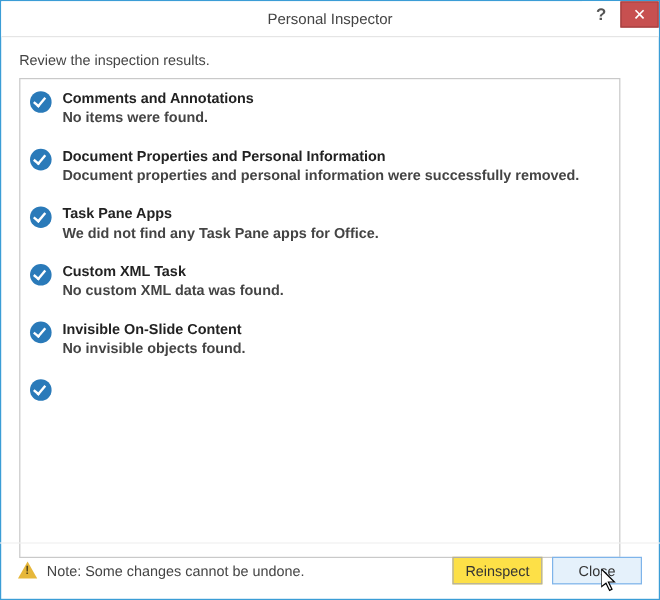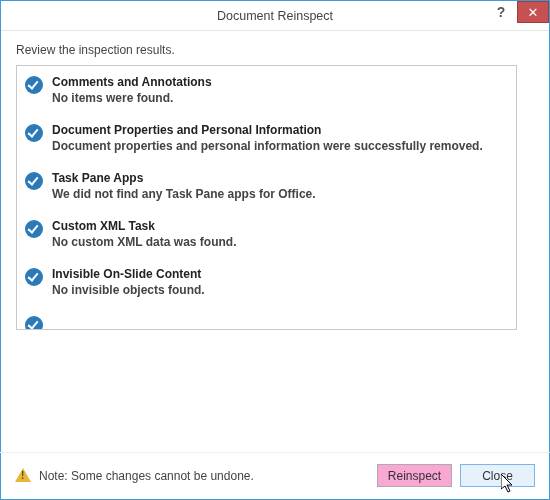--- a/index.html
+++ b/index.html
@@ -56,21 +56,21 @@
   }
   .content {
     padding: 12px 32px 0 15px;
   }
   .instruction {
     color: #444;
     margin-bottom: 8px;
   }
   .results-box {
     border: 1px solid #c9c9c9;
-    height: 265px;
+    height: 400px;
     background: #fff;
     overflow: hidden;
   }
   .result-item {
     display: flex;
     padding: 9px 10px 9px 8px;
     align-items: flex-start;
   }
   .status-icon {
     width: 18px;
@@ -142,21 +142,21 @@
     font-weight: bold;
     color: #5a4a1a;
   }
   .note-text {
     color: #444;
     flex: 1;
   }
   .dlg-btn {
     min-width: 75px;
     height: 23px;
-    background: #f9a8d4;
+    background: #fde047;
     border: 1px solid #acacac;
     font-family: inherit;
     font-size: 12px;
     color: #333;
     margin-left: 8px;
     padding: 0 8px;
     cursor: pointer;
   }
   .dlg-btn.hover {
     border-color: #7eb4ea;
@@ -167,21 +167,21 @@
     right: 33px;
     bottom: 6px;
     pointer-events: none;
     z-index: 10;
   }
 </style>
 </head>
 <body>
 
 <div class="titlebar">
-  <div class="titlebar-title">Document Reinspect</div>
+  <div class="titlebar-title">Personal Inspector</div>
   <div class="win-controls">
     <div class="win-btn win-help">?</div>
     <div class="win-btn win-close">✕</div>
   </div>
 </div>
 
 <div class="content">
   <div class="instruction">Review the inspection results.</div>
 
   <div class="results-box">

